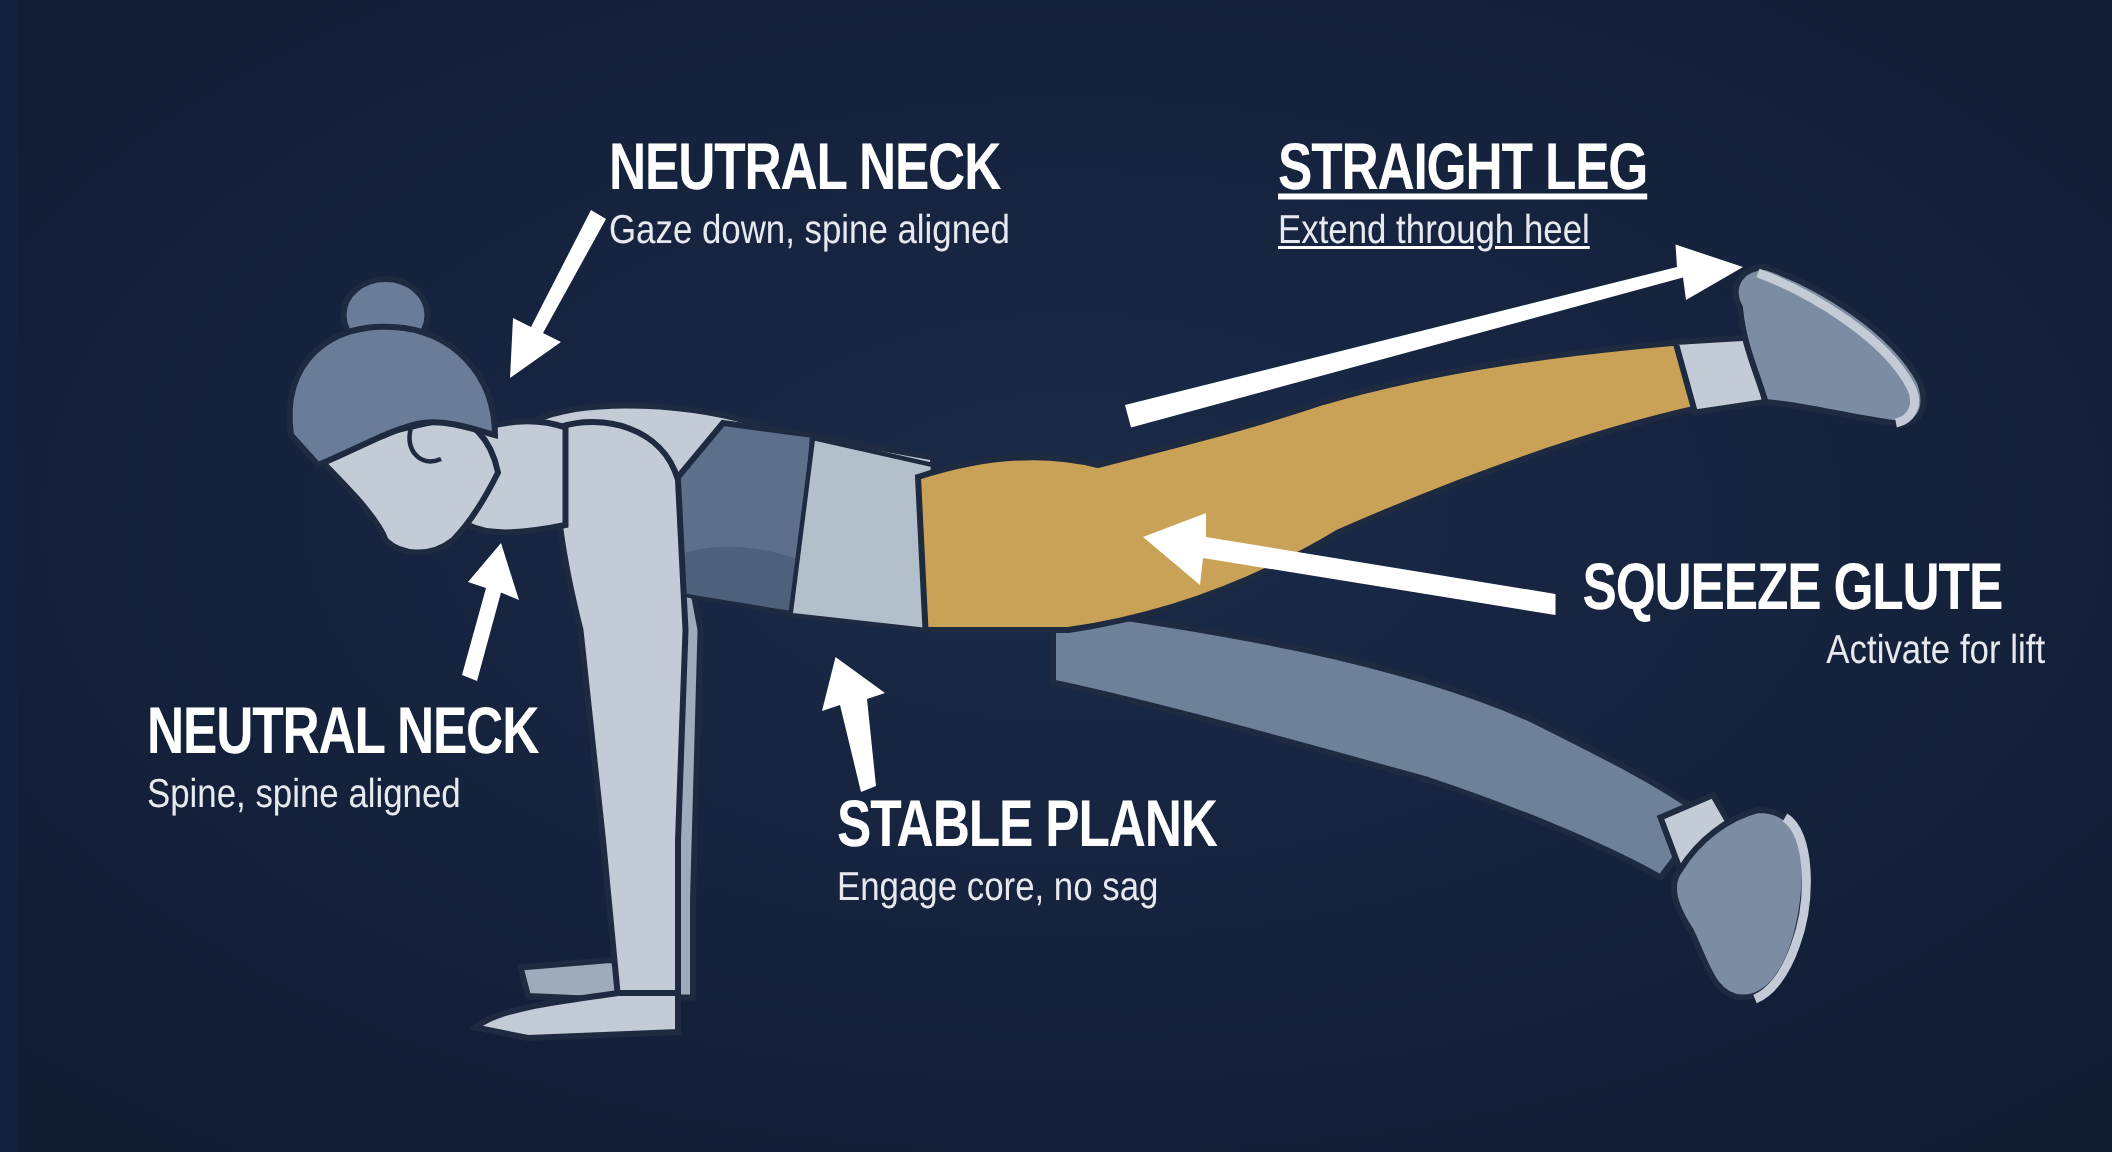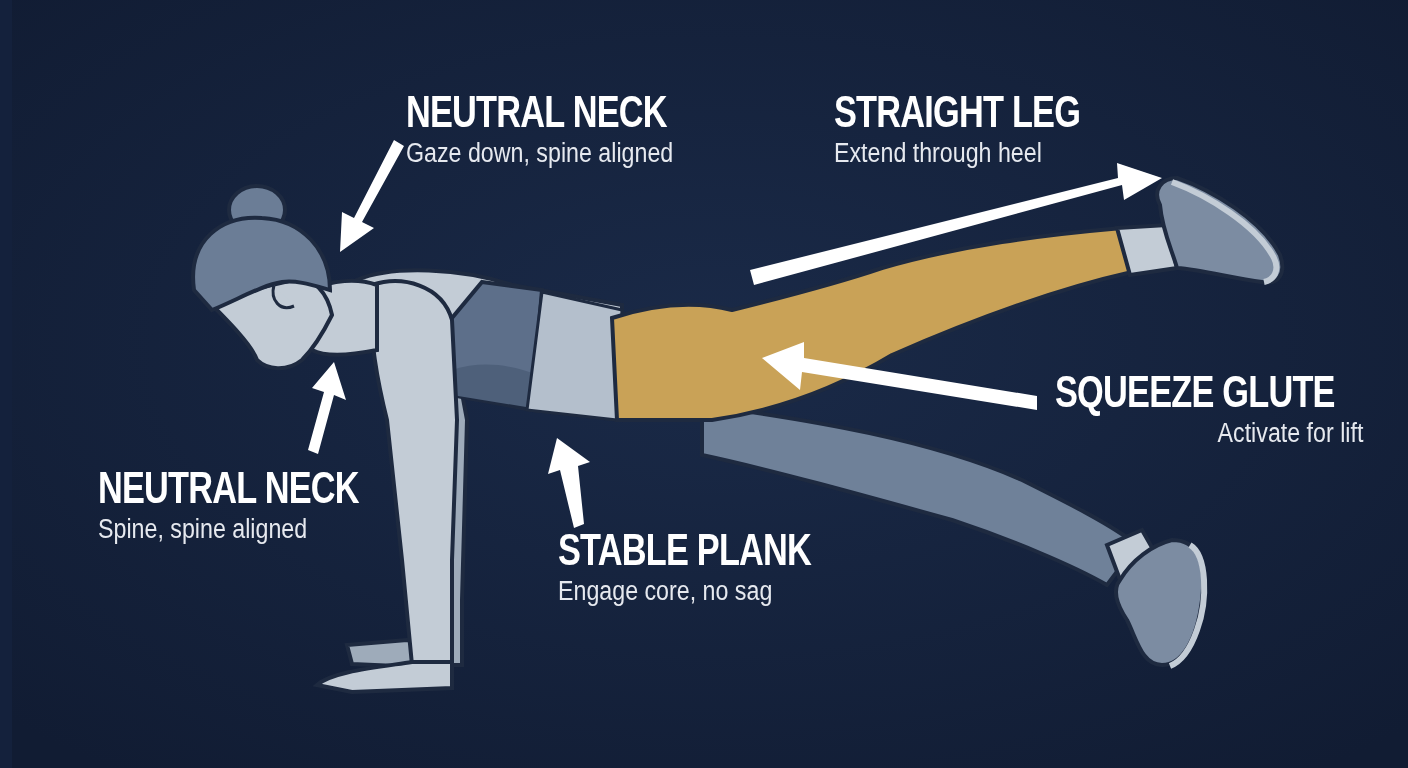--- a/index.html
+++ b/index.html
@@ -80,21 +80,21 @@
 
       <path d="M1025 396 L1025 410 L790 372 L788 390 L750 358 L792 342 L792 358 Z"></path>
     </g>
   </svg>
 
   <div class="label" style="left:394px; top:88px;">
     <span class="title">NEUTRAL NECK</span>
     <span class="sub">Gaze down, spine aligned</span>
   </div>
 
-  <div class="label" style="left:822px; top:88px;">
+  <div class="label" style="left:840px; top:88px;text-decoration:underline;">
     <span class="title">STRAIGHT LEG</span>
     <span class="sub">Extend through heel</span>
   </div>
 
   <div class="label" style="left:1043px; top:368px;text-align:right;">
     <span class="title">SQUEEZE GLUTE</span>
     <span class="sub">Activate for lift</span>
   </div>
 
   <div class="label" style="left:86px; top:464px;">

